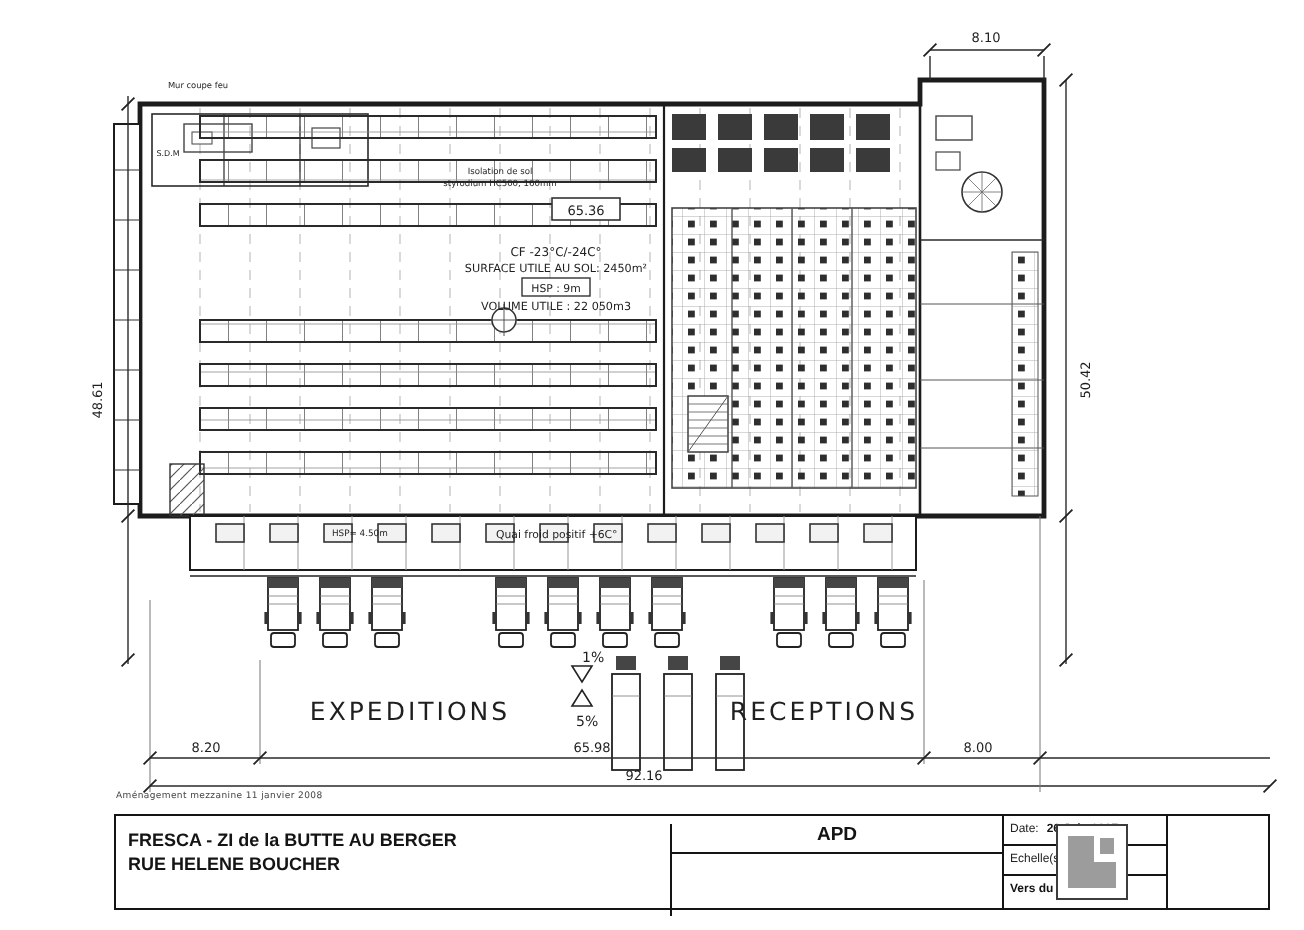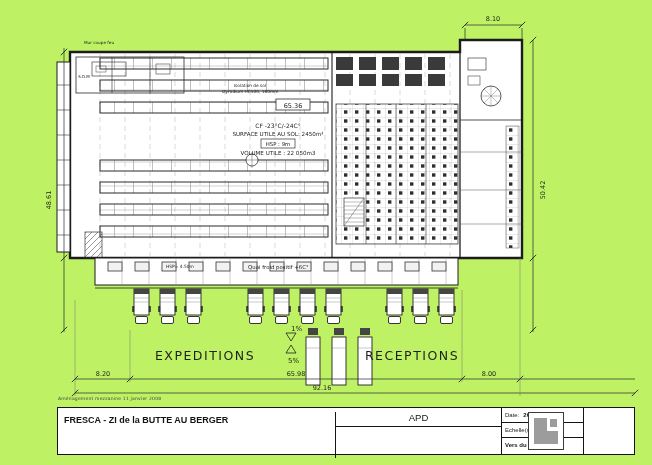--- a/index.html
+++ b/index.html
@@ -1,17 +1,17 @@
 <!DOCTYPE html>
 <html><head>
 <meta charset="utf-8">
 <style>
   html,body{margin:0;padding:0;background:#e8e8e6;}
   .canvas{
-    position:relative;width:652px;height:465px;background:#bef264;
+    position:relative;width:652px;height:465px;background:#ffffff;
     font-family:"DejaVu Sans", sans-serif;overflow:hidden;
   }
   svg{position:absolute;left:0;top:0;}
   svg text{fill:#1f1f1f;font-family:"DejaVu Sans",sans-serif;}
   .note{
     position:absolute;left:58px;top:396px;font-size:4.5px;color:#444;
     letter-spacing:.2px;
   }
   
   .tb{
@@ -24,21 +24,21 @@
     position:absolute;left:0;top:4px;width:278px;height:100%;
     border-right:1.2px solid #141414;padding:3px 6px;
     font-weight:bold;font-size:9px;line-height:1.3;
   }
   .tb-mid{
     position:absolute;left:278px;top:0;width:166px;height:100%;
     border-right:1.2px solid #141414;
   }
   .tb-phase{
     height:19px;border-bottom:1.2px solid #141414;display:flex;
-    align-items:center;justify-content:center;font-weight:normal;font-size:9.5px;
+    align-items:center;justify-content:center;font-weight:bold;font-size:9.5px;
   }
   .tb-title{
     height:26px;display:flex;align-items:center;justify-content:center;
     font-weight:bold;font-size:13px;
   }
   .tb-meta{
     position:absolute;left:444px;top:0;width:82px;height:100%;
     border-right:1.2px solid #141414;font-size:6px;
   }
   .tb-meta-row{
@@ -260,20 +260,21 @@
   <text x="412" y="360" font-size="12.5" text-anchor="middle" letter-spacing="1.5">RECEPTIONS</text>
   <text x="291" y="331" font-size="7">1%</text>
   <text x="288" y="363" font-size="7">5%</text>
 </svg>
 
 <div class="note">Aménagement mezzanine 11 janvier 2008</div>
 
 <div class="tb">
   <div class="tb-client">
     <div>FRESCA - ZI de la BUTTE AU BERGER</div>
+    <div>RUE HELENE BOUCHER</div>
   </div>
   <div class="tb-mid">
     <div class="tb-phase">APD</div>
   </div>
   <div class="tb-meta">
     <div class="tb-meta-row">
       <span class="lbl">Date:</span>
       <span class="val">26 Juin 2007</span>
     </div>
     <div class="tb-meta-row">

